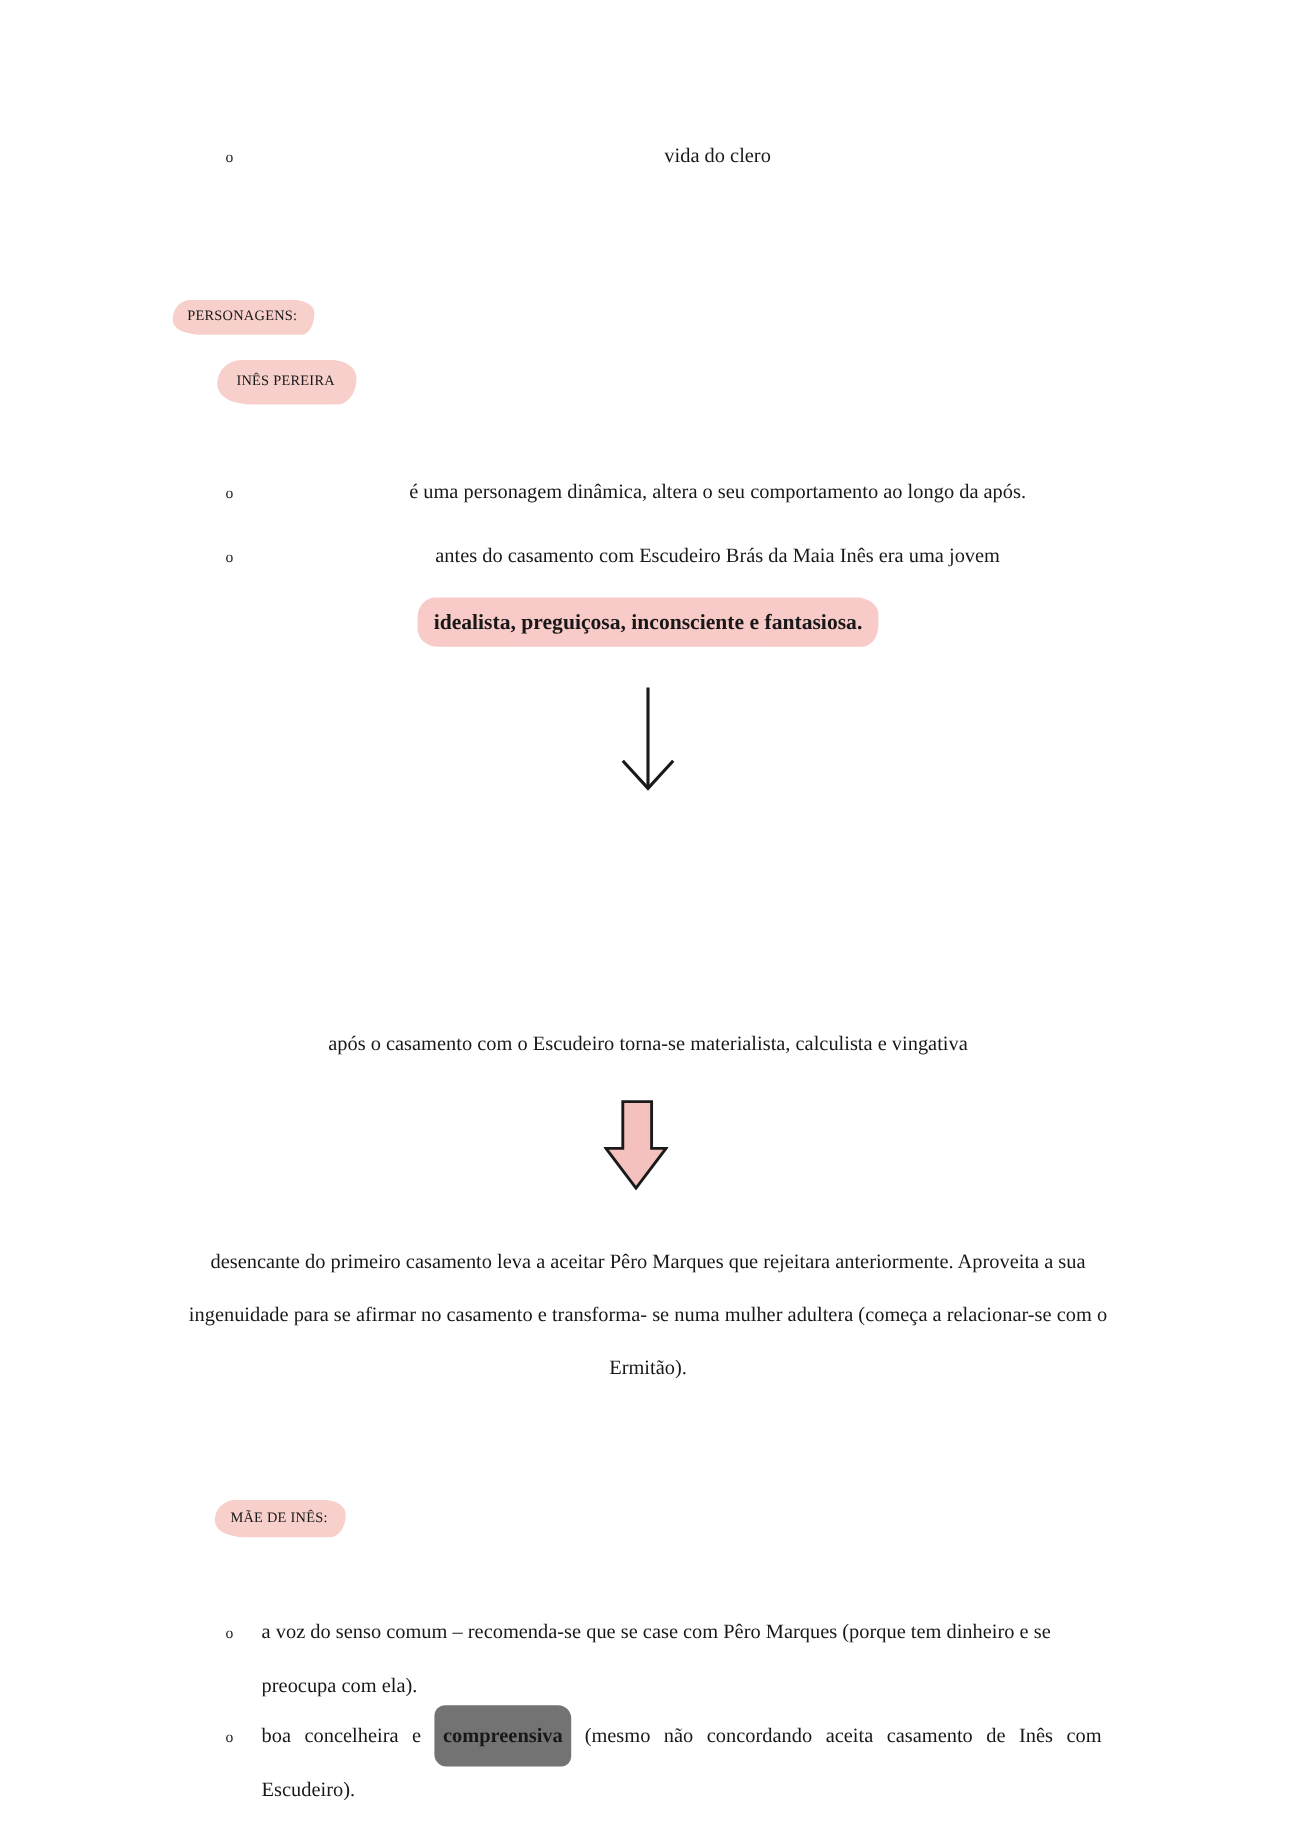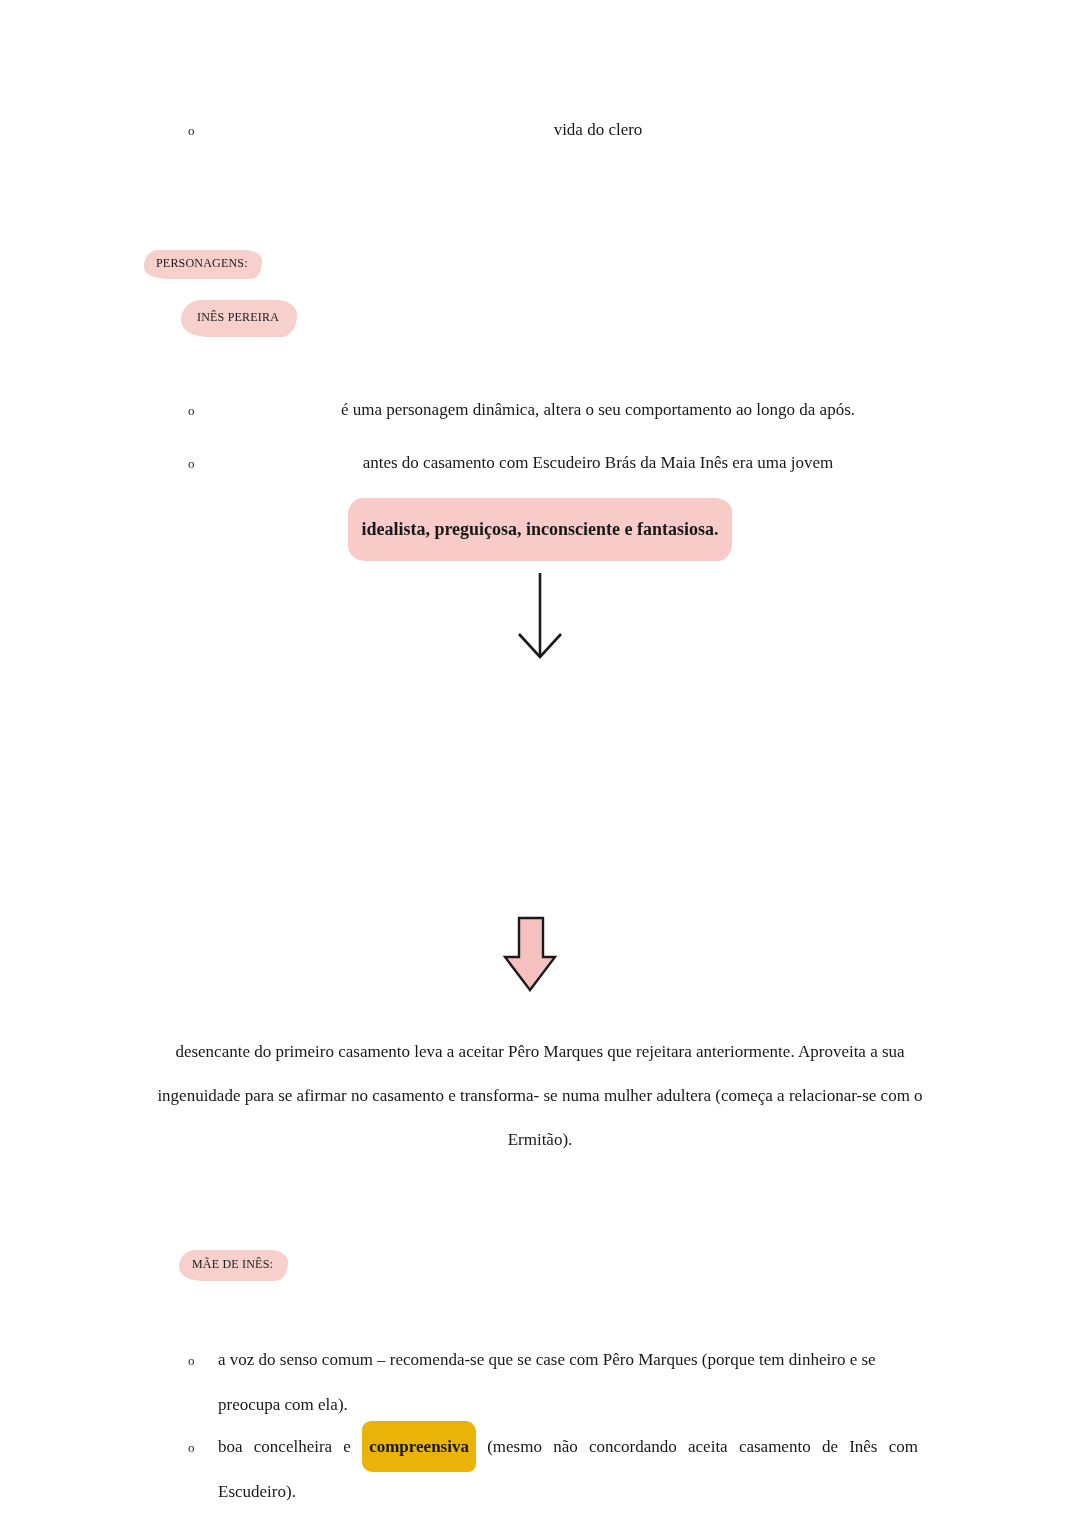--- a/index.html
+++ b/index.html
@@ -25,27 +25,27 @@
     padding:6px 10px;
     border-radius:18px 24px 14px 26px / 22px 14px 26px 16px;
     box-shadow:3px 1px 0 1px #f7cfcb, -2px 1px 0 0 #f7cfcb;
   }
   
   .center-row{position:absolute;left:0;width:1080px;text-align:center;}
   .para{position:absolute;left:140px;width:800px;text-align:center;}
   .hl-pill{
     display:inline-block;
     background:#f8cac8;
-    padding:21px 13px;
+    padding:10px 13px;
     border-radius:15px 18px 14px 17px / 16px 14px 18px 15px;
     font-weight:bold;
     font-size:18px;
   }
   .hl-inline{
-    background:#eab308;
+    background:#737373;
     padding:16px 7px;
     border-radius:9px 11px 8px 10px;
     font-weight:bold;
   }
   .arrow-wrap{position:absolute;line-height:0;}
 </style>
 </head>
 <body>
 
 <div class="page">
@@ -74,20 +74,21 @@
   </div>
 
   <div class="arrow-wrap" style="left:512px;top:570px">
     <svg width="56" height="92" viewBox="0 0 56 92">
       <line x1="28" y1="3" x2="28" y2="86" stroke="#1a1a1a" stroke-width="2.6"></line>
       <polyline points="7,64 28,87 49,64" fill="none" stroke="#1a1a1a" stroke-width="2.6"></polyline>
     </svg>
   </div>
 
 
+  <div class="center-row" style="top:860px">após o casamento com o Escudeiro torna-se materialista, calculista e vingativa</div>
 
   <div class="arrow-wrap" style="left:503px;top:916px">
     <svg width="54" height="76" viewBox="0 0 54 76">
       <polygon points="16,2 40,2 40,41 52,41 27,74 2,41 16,41" fill="#f5c1bf" stroke="#1a1a1a" stroke-width="2.4" stroke-linejoin="miter"></polygon>
     </svg>
   </div>
 
   <div class="para" style="top:1030px;line-height:44px">desencante do primeiro casamento leva a aceitar Pêro Marques que rejeitara anteriormente. Aproveita a sua ingenuidade para se afirmar no casamento e transforma- se numa mulher adultera (começa a relacionar-se com o Ermitão).</div>
 
   <div class="heading hl-blob" style="left:181px;top:1250px;padding:7px 11px;border-radius:22px 26px 18px 28px / 24px 16px 26px 20px;text-align:center;">MÃE DE INÊS:</div>

